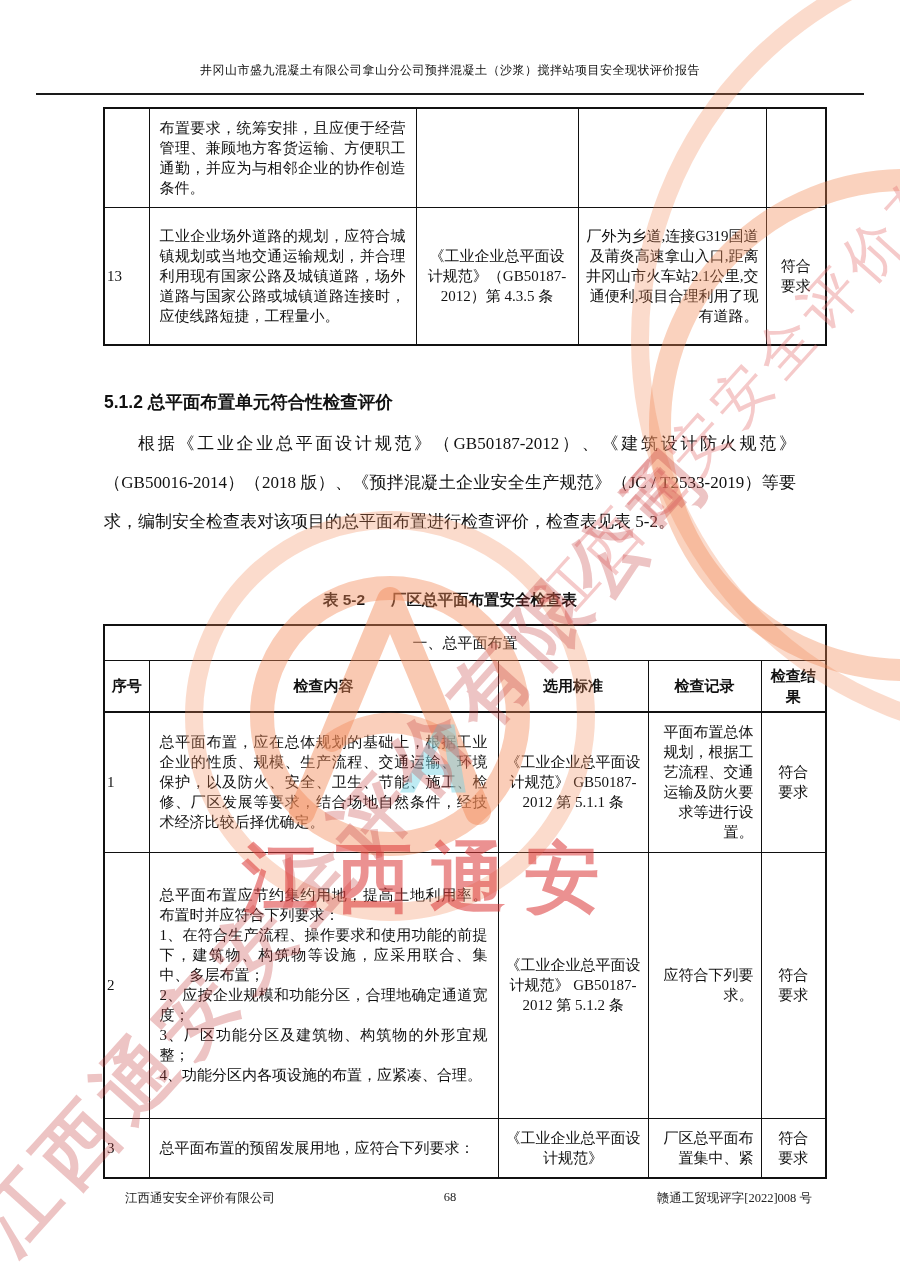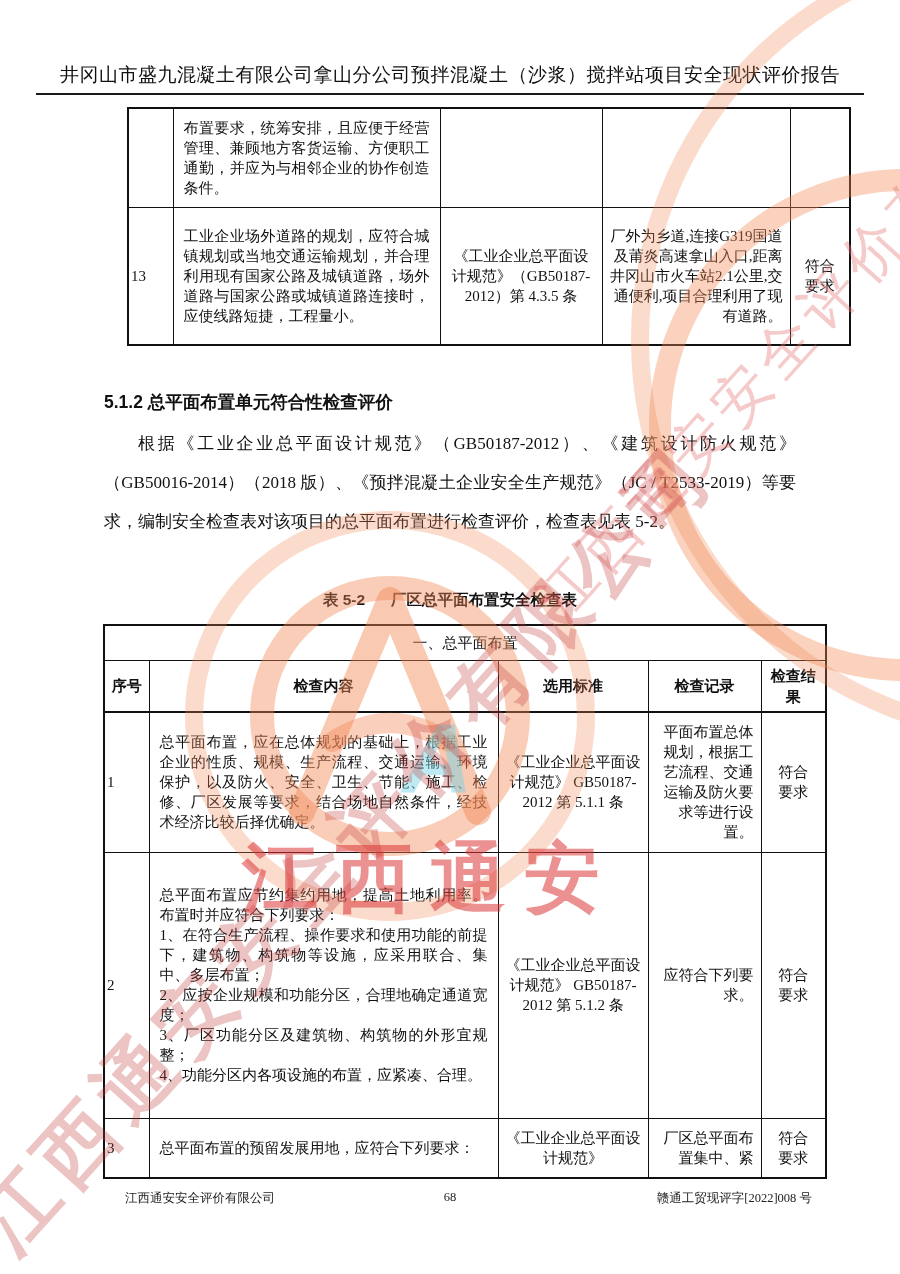--- a/index.html
+++ b/index.html
@@ -2,33 +2,33 @@
 <html><head>
 <meta charset="utf-8">
 <style>
   html,body{margin:0;padding:0;}
   .page{
     position:relative;width:900px;height:1274px;background:#ffffff;
     font-family:"Liberation Serif", serif;color:#111;overflow:hidden;
   }
   
   .hdr{position:absolute;top:62px;left:0;width:900px;text-align:center;
-       font-size:19px;letter-spacing:.5px;}
+       font-size:12px;letter-spacing:.5px;}
   .hdr-rule{position:absolute;top:93px;left:36px;width:828px;border-top:2px solid #1a1a1a;}
   
   .doc-table{border-collapse:collapse;table-layout:fixed;border:2px solid #111;}
   .doc-table td{border:1px solid #111;font-size:15px;line-height:1.34;
                 vertical-align:middle;padding:2px 10px;overflow:hidden;}
   td.no{padding:16px 2px;}
   td.content{text-align:justify;white-space:pre-wrap;}
   td.standard{text-align:center;padding:2px 6px;}
   td.record{text-align:right;padding:2px 7px;}
   td.result{text-align:center;padding:2px 13px;}
   
-  .t1{position:absolute;left:103px;top:107px;width:722px;margin-left:24px;}
+  .t1{position:absolute;left:103px;top:107px;width:722px;}
   .t1 td.result{padding:2px 11px;}
   
   .summary{position:absolute;left:135px;top:356px;font-size:16px;}
   .h512{position:absolute;left:104px;top:390px;font-size:17.5px;font-weight:bold;
         font-family:"Liberation Sans", sans-serif;}
   .para{position:absolute;left:104px;top:424px;width:692px;font-size:17px;
         line-height:39px;text-align:justify;text-indent:2em;}
   
   .caption{position:absolute;left:0;top:590px;width:900px;text-align:center;
            font-weight:bold;font-size:15.5px;font-family:"Liberation Sans", sans-serif;}

